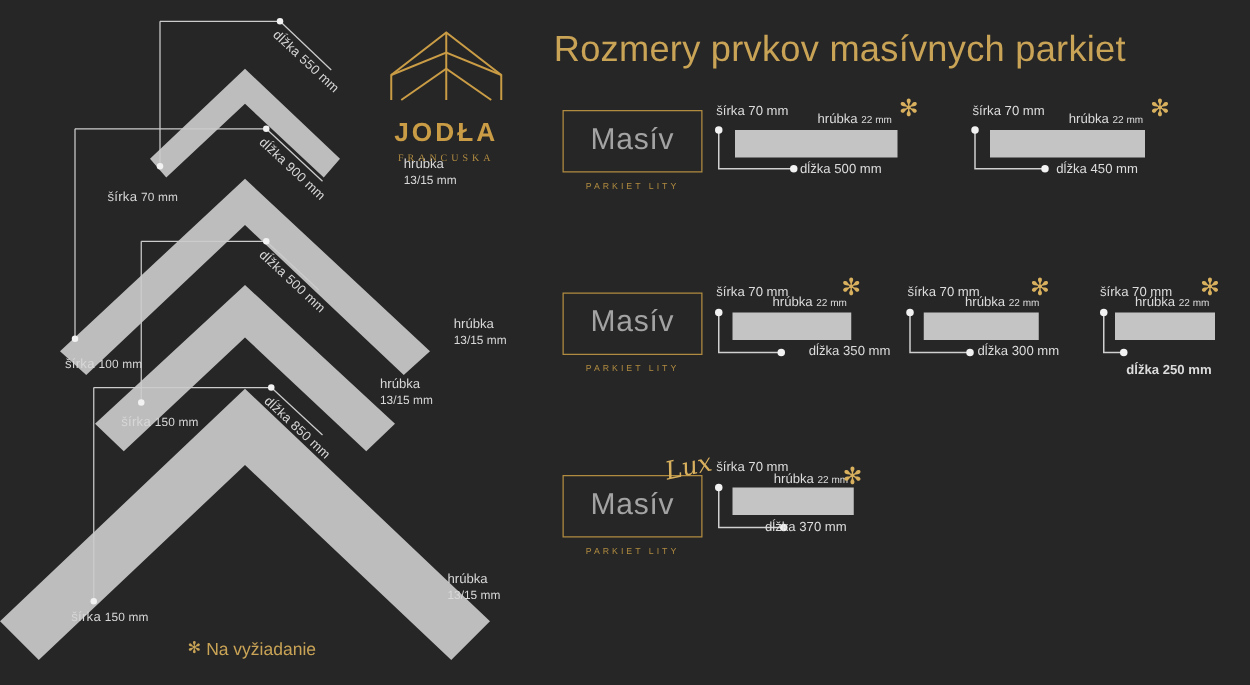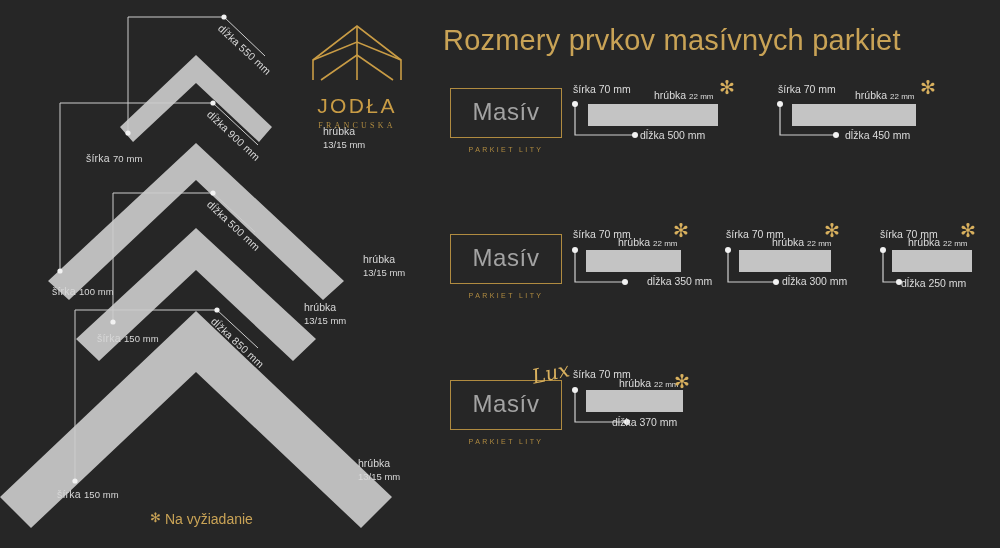--- a/index.html
+++ b/index.html
@@ -17,21 +17,21 @@
   .lbl .val { font-size: 9.5px; letter-spacing: .1px; }
   .lbl2     { position: absolute; color: #d8d8d8; font-size: 10.5px; line-height: 14px; white-space: nowrap; }
   .lbl2 .v  { font-size: 9.5px; display: block; }
 
   
   #chevrons { position: absolute; left: 0; top: 0; width: 420px; height: 548px; }
 
   
   #logo { position: absolute; left: 303px; top: 22px; width: 108px; text-align: center; }
   #logo .mark { width: 100px; height: 62px; margin: 0 auto 6px; }
-  #logo .name { color: #c99c45; font-size: 21px; letter-spacing: 2.4px; font-weight: 400; }
+  #logo .name { color: #c99c45; font-size: 21px; letter-spacing: 2.4px; font-weight: 700; }
   #logo .sub  { color: #b08b40; font-size: 8px; letter-spacing: 3.2px; margin-top: 3px; font-family: Liberation Serif, serif; }
 
   
   #title { position: absolute; left: 443px; top: 24px; color: #c9a356;
            font-size: 29px; letter-spacing: .2px; font-weight: 400; }
 
   
   .brand { position: absolute; text-align: center; width: 112px; }
   .brand .box { border: 1.4px solid #b08b40; padding: 9px 0 11px; position: relative; }
   .brand .box .word { color: #a3a3a3; font-size: 24px; letter-spacing: .6px; font-weight: 300; }
@@ -231,21 +231,21 @@
       </g>
     <circle cx="10" cy="9" r="3" fill="#f2f2f2"></circle>
       <circle cx="26" cy="41" r="3" fill="#f2f2f2"></circle>
   </svg>
   <div class="panel" style="left:892px; top:250px; width:80px; height:22px;"></div>
   <div class="w-lbl" style="left:880px; top:228px;">šírka 70 mm</div>
   <div class="t-lbl" style="left:908px; top:236px;">
     <span>hrúbka</span>
     <span class="mm">22 mm</span>
   </div>
-  <div class="l-lbl" style="left:901px; top:277px;">dĺžka 250 mm</div>
+  <div class="l-lbl" style="left:901px; top:290px;font-weight:bold;">dĺžka 250 mm</div>
   <div class="star" style="left:960px; top:221px;">✻</div>
 
   <div class="brand" style="left:450px; top:380px;">
     <div class="box">
       <div class="word">Masív</div>
       <div class="lux">Lux</div>
     </div>
     <div class="cap">PARKIET LITY</div>
   </div>
 

